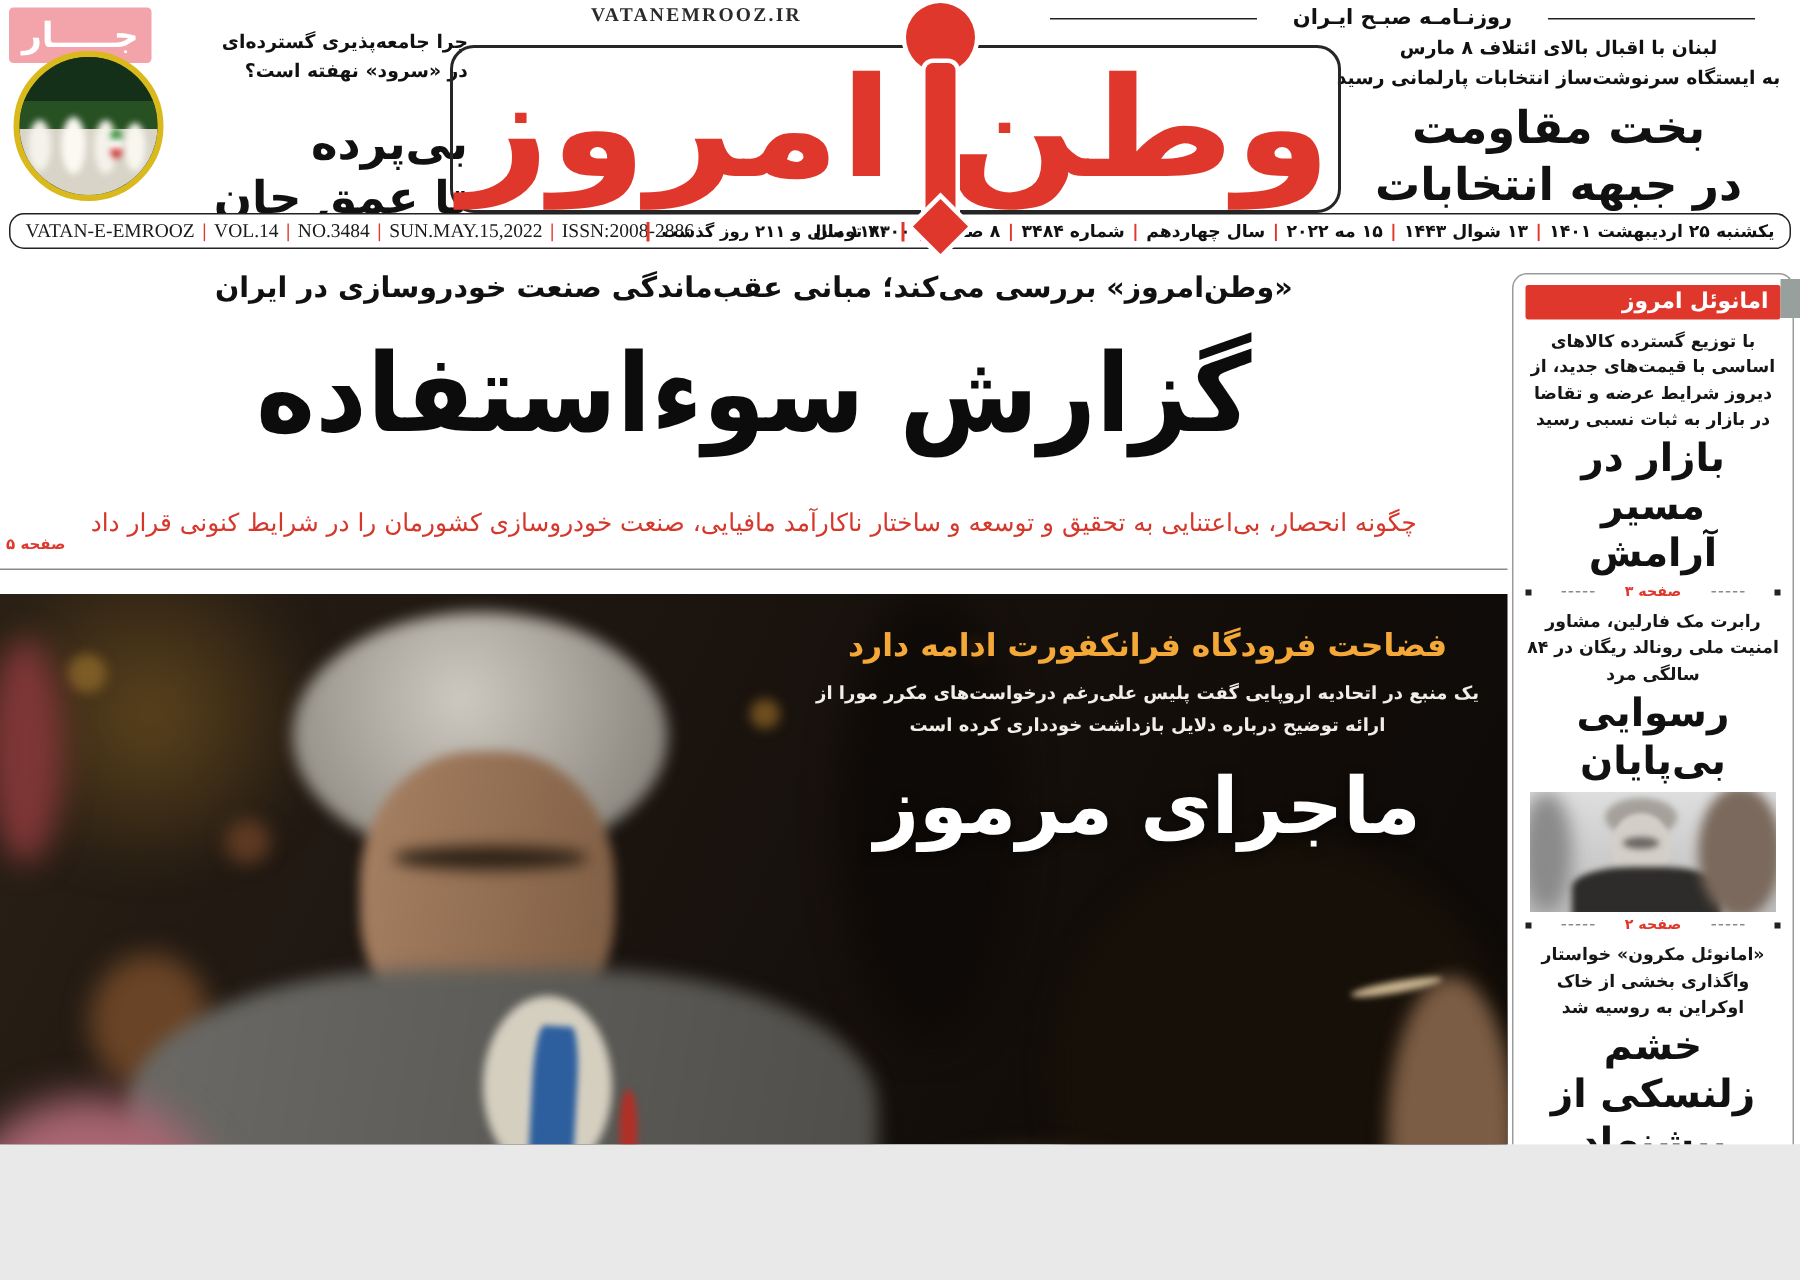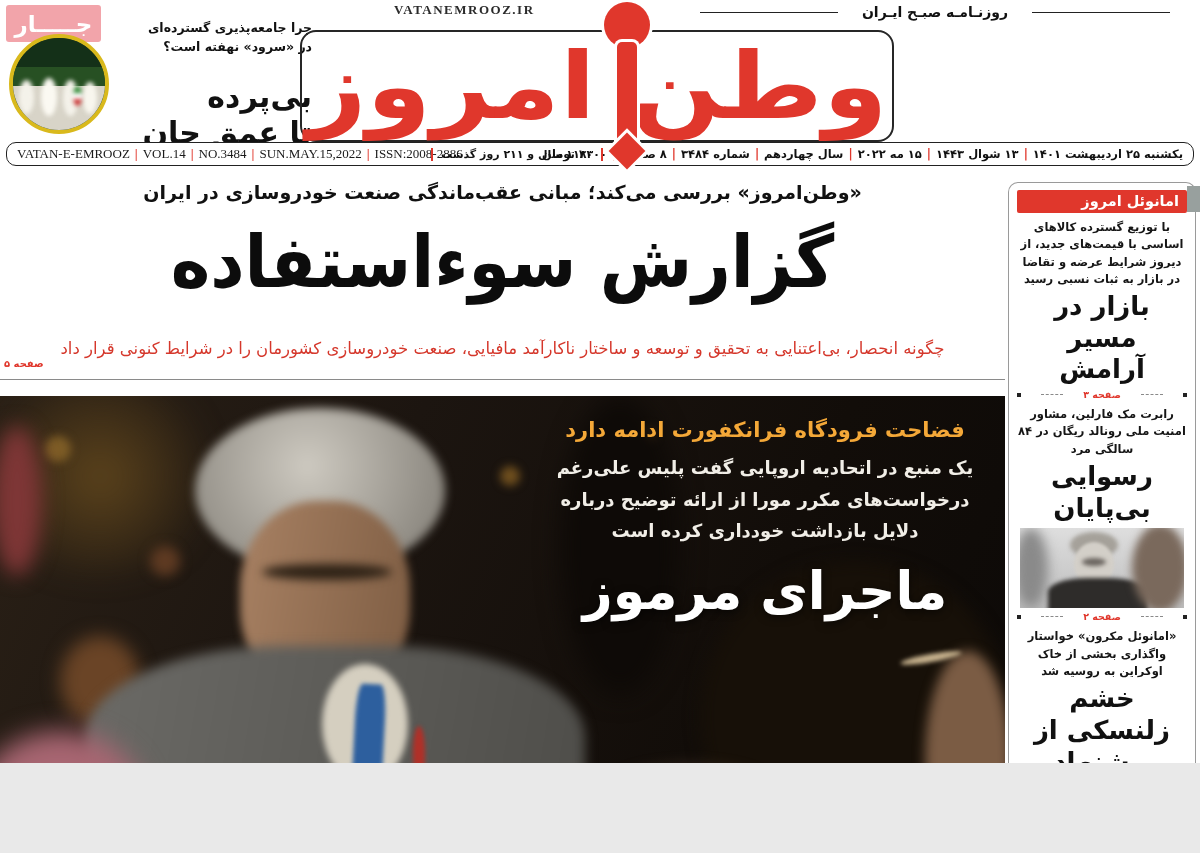--- a/index.html
+++ b/index.html
@@ -56,21 +56,21 @@
     transform:scaleY(1.08);}
   .lead-sub{left:0;top:339px;width:1005px;text-align:center;font-size:16.5px;font-weight:normal;color:#d5372b;}
   .lead-pref{left:4px;top:358px;font-size:10px;font-weight:bold;color:#e0372c;}
   .rule{left:0;top:379px;width:1005px;border-top:1.5px solid #8a8a8a;}
 
   
   .photo{left:0;top:396px;width:1005px;height:469px;overflow:hidden;
     background:linear-gradient(115deg,#2a2016 0%,#1c1510 35%,#120d09 70%,#0c0907 100%);}
   .overlay{position:absolute;right:14px;top:22px;width:452px;text-align:center;direction:rtl;z-index:3;}
   .overlay .k{font-size:21px;font-weight:bold;color:#f4a838;}
-  .overlay .lead{font-size:18px;font-weight:bold;color:#f1eee7;line-height:1.75;margin-top:10px;}
+  .overlay .lead{font-size:12px;font-weight:bold;color:#f1eee7;line-height:1.75;margin-top:10px;}
   .overlay .h{font-size:52px;font-weight:bold;color:#fff;margin-top:14px;letter-spacing:-1px;
     text-shadow:0 2px 8px rgba(0,0,0,.6);}
 
   
   .sidebar{left:1008px;top:182px;width:188px;height:671px;border:1px solid #9a9a9a;
     border-bottom:none;border-radius:10px 10px 0 0;background:#fff;box-sizing:border-box;
     padding:7px 8px 0;overflow:hidden;}
   .edge-tab{left:1187px;top:186px;width:13px;height:26px;background:#98a09e;z-index:2;}
   .sb-title{background:#e0372c;color:#fff;font-size:14.5px;font-weight:bold;height:23px;
     line-height:23px;text-align:right;padding:0 8px;border-radius:2px;direction:rtl;}
@@ -117,20 +117,27 @@
     <div class="tx rtl">روزنـامـه صبـح ایـران</div>
     <div class="ln"></div>
   </div>
   <div class="abs logo-box">
     <div class="logo-text rtl">وطن امروز</div>
   </div>
   <div class="orn orn-ball"></div>
   <div class="orn orn-stem"></div>
   <div class="orn orn-tip"></div>
 
+  <div class="abs lebanon rtl">
+    <div class="k ml">لبنان با اقبال بالای ائتلاف ۸ مارس
+به ایستگاه سرنوشت‌ساز انتخابات پارلمانی رسید</div>
+    <div class="h ml">بخت مقاومت
+در جبهه انتخابات</div>
+    <div class="p">صفحه ۷</div>
+  </div>
 
   <div class="abs strip">
     <div class="latin">VATAN-E-EMROOZ<span class="sep">|</span>VOL.14<span class="sep">|</span>NO.3484<span class="sep">|</span>SUN.MAY.15,2022<span class="sep">|</span>ISSN:2008-2886</div>
     <div class="counter">۱۱۸۳ سال و ۲۱۱ روز گذشت</div>
     <div class="pdate">یکشنبه ۲۵ اردیبهشت ۱۴۰۱<span class="sep">|</span>۱۳ شوال ۱۴۴۳<span class="sep">|</span>۱۵ مه ۲۰۲۲<span class="sep">|</span>سال چهاردهم<span class="sep">|</span>شماره ۳۴۸۴<span class="sep">|</span>۸ صفحه<span class="sep">|</span>۳۰۰۰ تومان</div>
   </div>
 
   <div class="abs lead-kicker rtl">«وطن‌امروز» بررسی می‌کند؛ مبانی عقب‌ماندگی صنعت خودروسازی در ایران</div>
   <div class="abs lead-headline rtl">گزارش سوءاستفاده خودروسازان</div>
   <div class="abs lead-sub rtl">چگونه انحصار، بی‌اعتنایی به تحقیق و توسعه و ساختار ناکارآمد مافیایی، صنعت خودروسازی کشورمان را در شرایط کنونی قرار داد</div>

